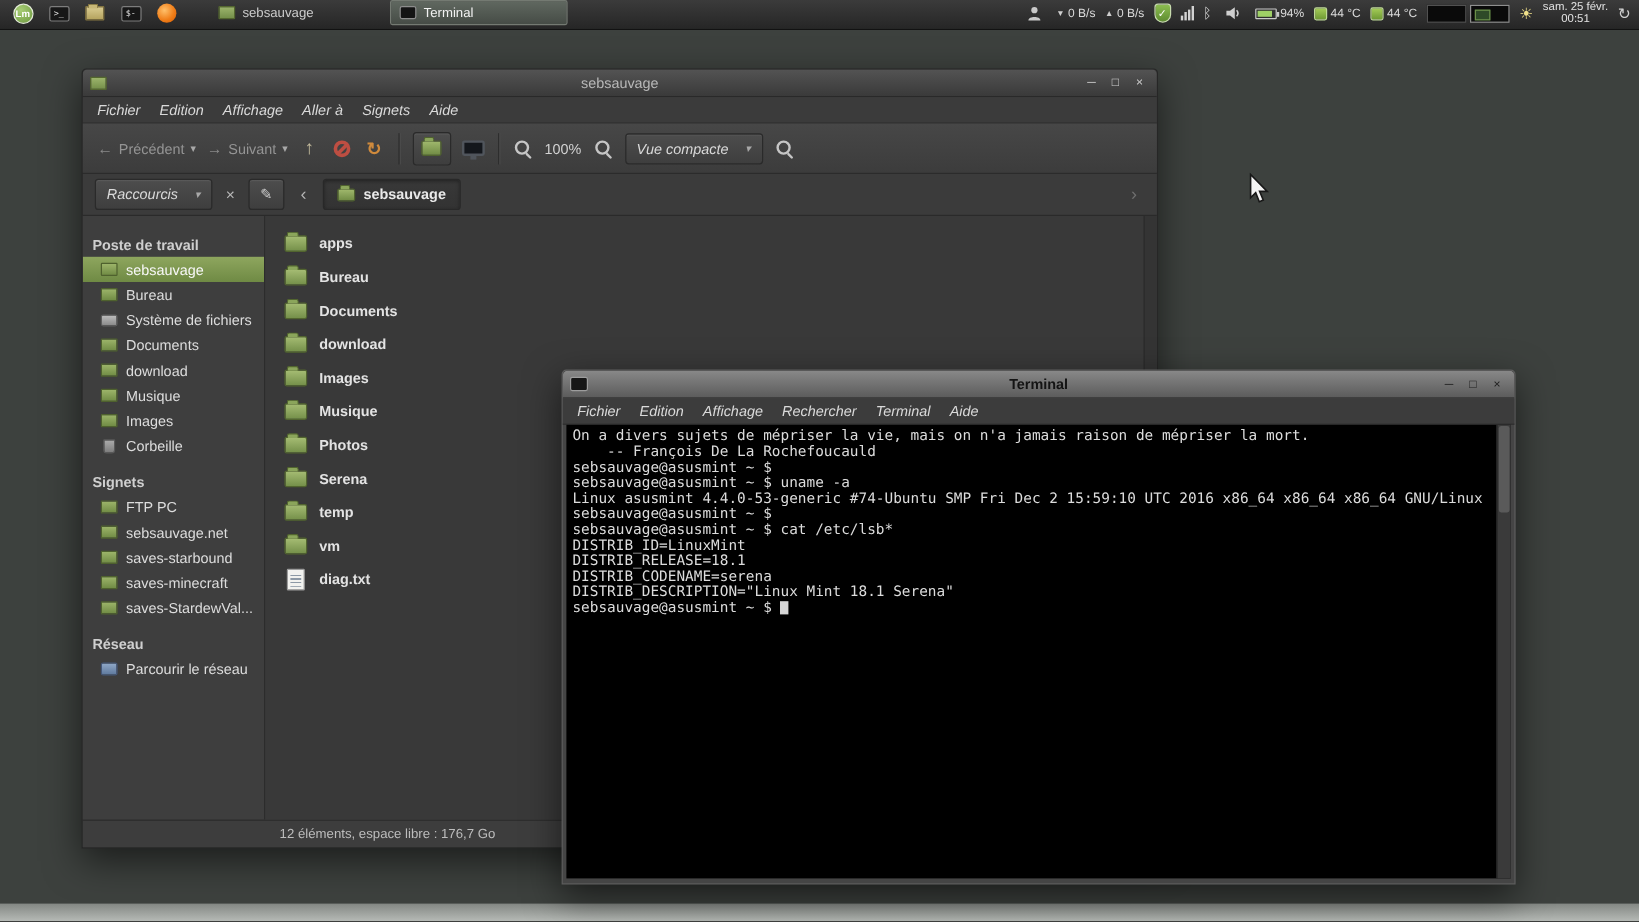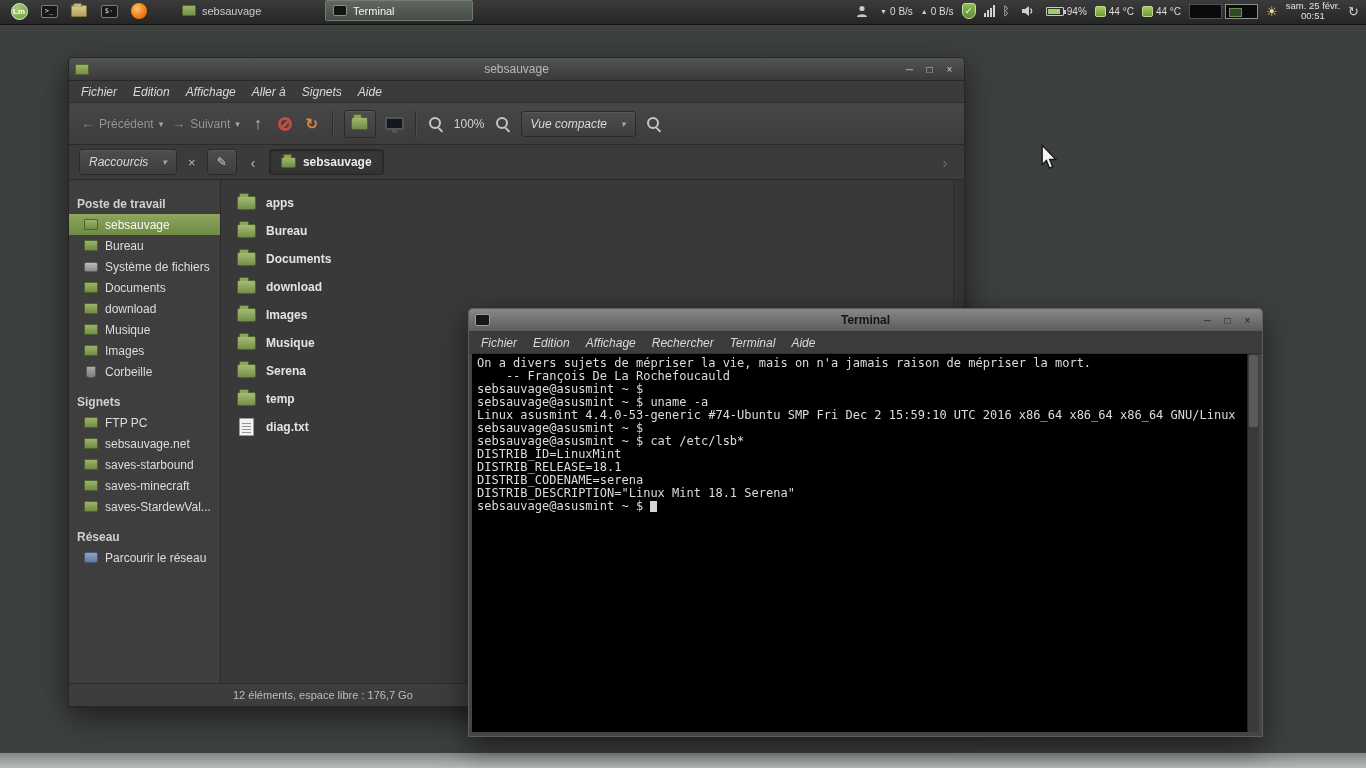--- a/index.html
+++ b/index.html
@@ -319,31 +319,39 @@
             <div class="file-item">
               <span class="fli c-folder"></span>
               <span>Images</span>
             </div>
 
             <div class="file-item">
               <span class="fli c-folder"></span>
               <span>Musique</span>
             </div>
 
+            <div class="file-item">
+              <span class="fli c-folder"></span>
+              <span>Photos</span>
+            </div>
 
             <div class="file-item">
               <span class="fli c-folder"></span>
               <span>Serena</span>
             </div>
 
             <div class="file-item">
               <span class="fli c-folder"></span>
               <span>temp</span>
             </div>
 
+            <div class="file-item">
+              <span class="fli c-folder"></span>
+              <span>vm</span>
+            </div>
 
 
             <div class="file-item">
               <span class="fli c-textfile"></span>
               <span>diag.txt</span>
             </div>
           </div>
         <div class="vscroll"></div>
       </div>
     </div>

